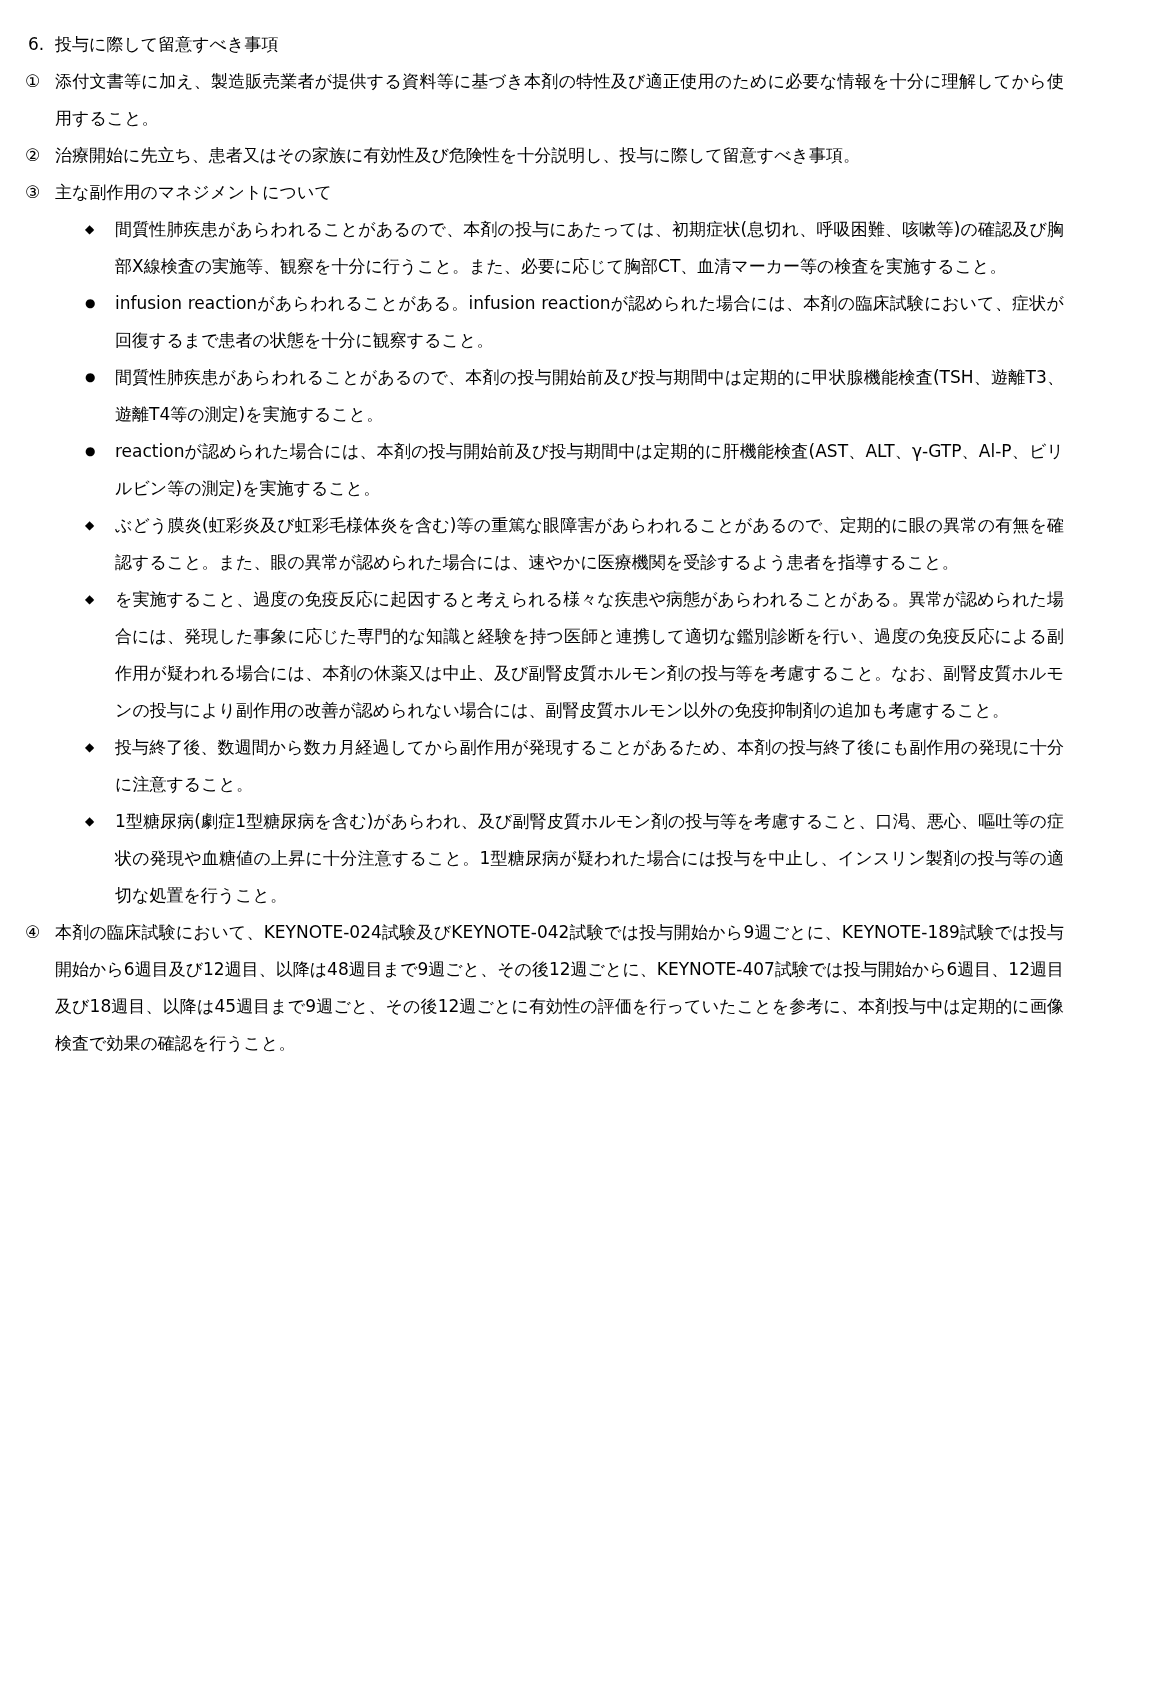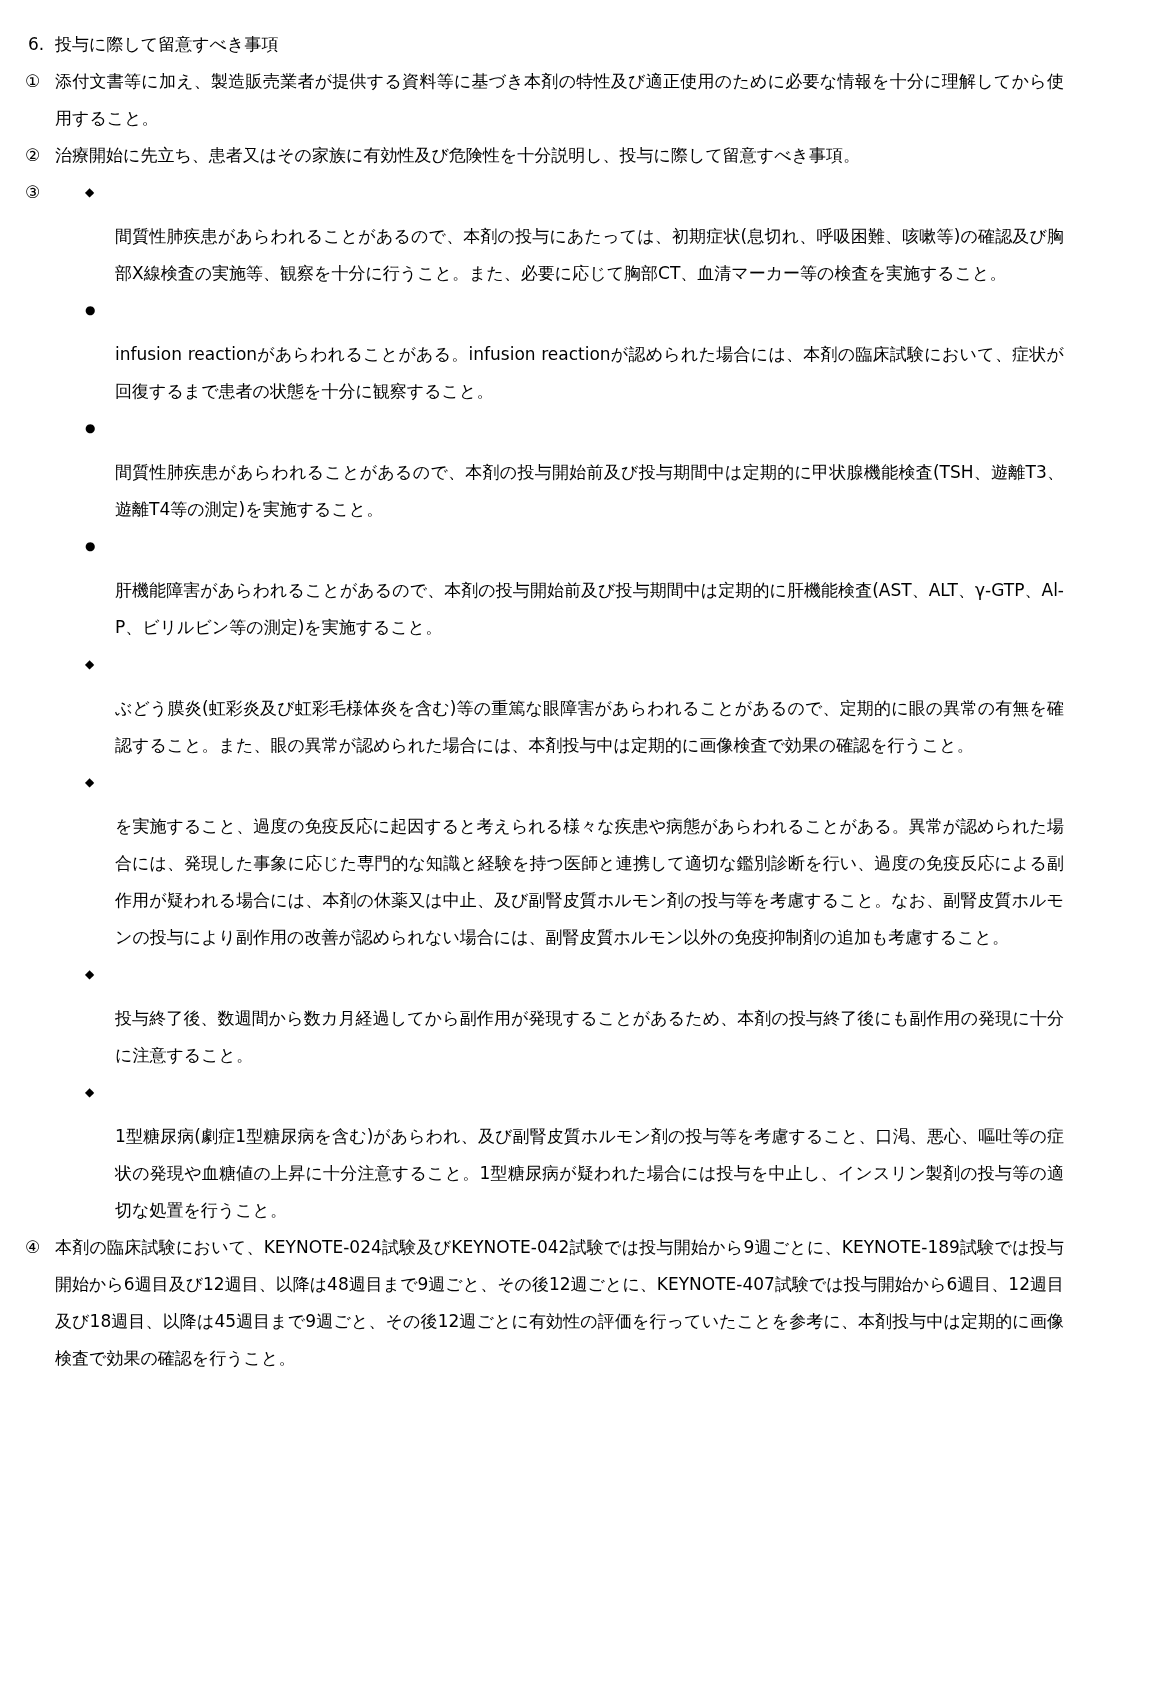--- a/index.html
+++ b/index.html
@@ -37,21 +37,20 @@
     margin-left: 30px;
     font-size: 12px;
     line-height: 37px;
     text-align: left;
   }
   .bullet-text {
     flex: 1 1 auto;
     min-width: 0;
     text-align: justify;
     text-justify: inter-character;
-    margin-top: 44px;
   }
   .heading-num { width: 30px; padding-left: 3px; box-sizing: border-box; }
 </style>
 </head>
 <body>
 
 <div class="page">
   <div class="row">
     <span class="marker heading-num">6.</span>
     <div class="content">投与に際して留意すべき事項</div>
@@ -65,40 +64,41 @@
       </div>
       <div class="row">
         <span class="marker">②</span>
         <div class="content">
           <div>治療開始に先立ち、患者又はその家族に有効性及び危険性を十分説明し、投与に際して留意すべき事項。</div>
         </div>
       </div>
       <div class="row">
         <span class="marker">③</span>
         <div class="content">
+          <div>主な副作用のマネジメントについて</div>
           <div class="bullets">
             <div class="bullet-row">
               <span class="bullet-marker">◆</span>
               <div class="bullet-text">間質性肺疾患があらわれることがあるので、本剤の投与にあたっては、初期症状(息切れ、呼吸困難、咳嗽等)の確認及び胸部X線検査の実施等、観察を十分に行うこと。また、必要に応じて胸部CT、血清マーカー等の検査を実施すること。</div>
             </div>
             <div class="bullet-row">
               <span class="bullet-marker">●</span>
               <div class="bullet-text">infusion reactionがあらわれることがある。infusion reactionが認められた場合には、本剤の臨床試験において、症状が回復するまで患者の状態を十分に観察すること。</div>
             </div>
             <div class="bullet-row">
               <span class="bullet-marker">●</span>
               <div class="bullet-text">間質性肺疾患があらわれることがあるので、本剤の投与開始前及び投与期間中は定期的に甲状腺機能検査(TSH、遊離T3、遊離T4等の測定)を実施すること。</div>
             </div>
             <div class="bullet-row">
               <span class="bullet-marker">●</span>
-              <div class="bullet-text">肝機能障害があらわれることがあるので、本剤の投与開始前及び投与期間中は定期的に肝機能検査(AST、ALT、γ-GTP、Al-P、ビリルビン等の測定)を実施すること。</div>
+              <div class="bullet-text">reactionが認められた場合には、本剤の投与開始前及び投与期間中は定期的に肝機能検査(AST、ALT、γ-GTP、Al-P、ビリルビン等の測定)を実施すること。</div>
             </div>
             <div class="bullet-row">
               <span class="bullet-marker">◆</span>
-              <div class="bullet-text">ぶどう膜炎(虹彩炎及び虹彩毛様体炎を含む)等の重篤な眼障害があらわれることがあるので、定期的に眼の異常の有無を確認すること。また、眼の異常が認められた場合には、本剤投与中は定期的に画像検査で効果の確認を行うこと。</div>
+              <div class="bullet-text">ぶどう膜炎(虹彩炎及び虹彩毛様体炎を含む)等の重篤な眼障害があらわれることがあるので、定期的に眼の異常の有無を確認すること。また、眼の異常が認められた場合には、速やかに医療機関を受診するよう患者を指導すること。</div>
             </div>
             <div class="bullet-row">
               <span class="bullet-marker">◆</span>
               <div class="bullet-text">を実施すること、過度の免疫反応に起因すると考えられる様々な疾患や病態があらわれることがある。異常が認められた場合には、発現した事象に応じた専門的な知識と経験を持つ医師と連携して適切な鑑別診断を行い、過度の免疫反応による副作用が疑われる場合には、本剤の休薬又は中止、及び副腎皮質ホルモン剤の投与等を考慮すること。なお、副腎皮質ホルモンの投与により副作用の改善が認められない場合には、副腎皮質ホルモン以外の免疫抑制剤の追加も考慮すること。</div>
             </div>
             <div class="bullet-row">
               <span class="bullet-marker">◆</span>
               <div class="bullet-text">投与終了後、数週間から数カ月経過してから副作用が発現することがあるため、本剤の投与終了後にも副作用の発現に十分に注意すること。</div>
             </div>
             <div class="bullet-row">

